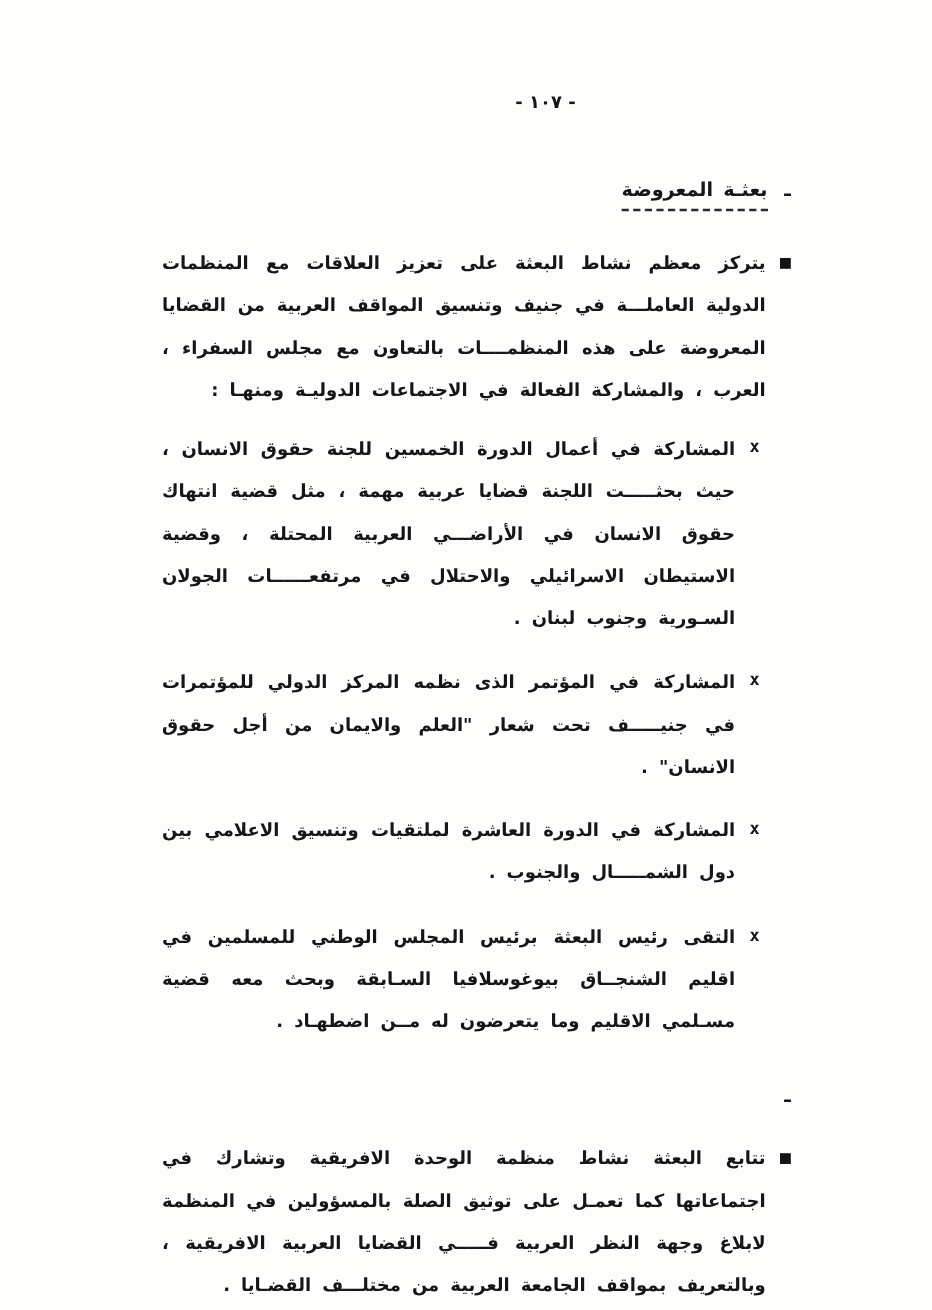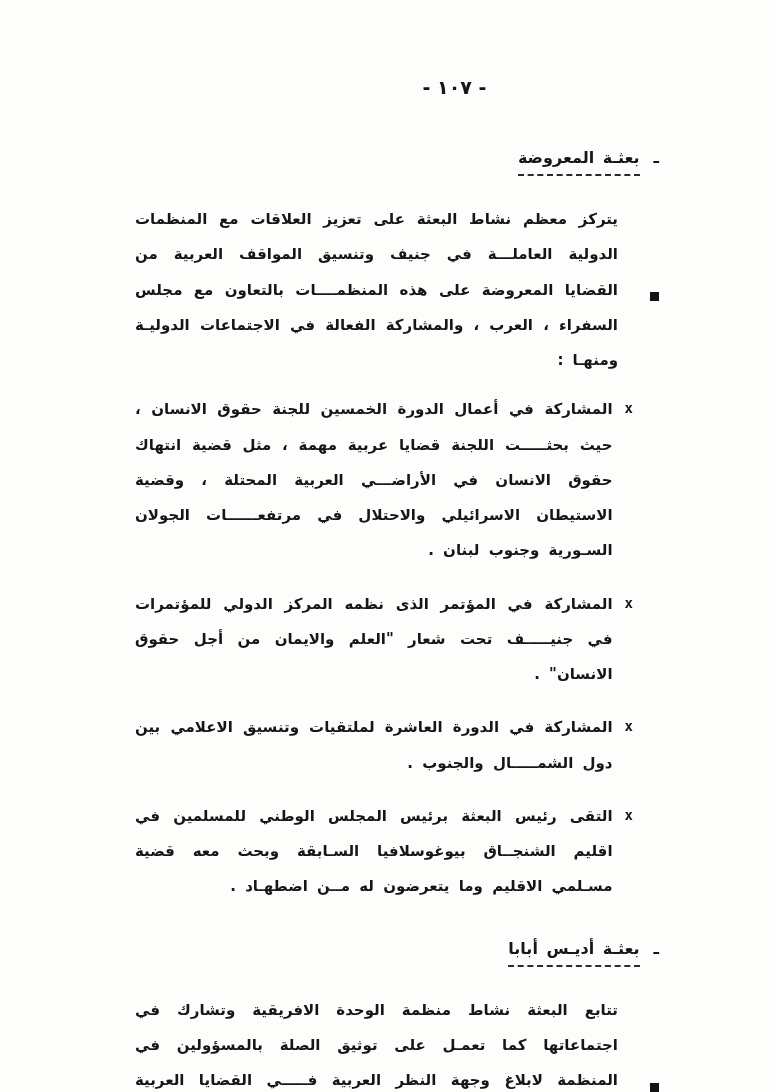--- a/index.html
+++ b/index.html
@@ -15,21 +15,21 @@
     font-family: "DejaVu Sans", sans-serif;
     color: #161616;
     overflow: hidden;
   }
   .page-number {
     position: absolute;
     top: 76px;
     left: 132px;
     right: 0;
     text-align: center;
-    font-size: 19px;
+    font-size: 15px;
     font-weight: bold;
     letter-spacing: 2px;
     direction: rtl;
   }
   .content {
     position: absolute;
     top: 148px;
     right: 118px;
     left: 135px;
     direction: rtl;
@@ -45,23 +45,22 @@
     font-size: 16px;
     font-weight: bold;
   }
   .section-heading .heading-text {
     border-bottom: 2px dashed #2a2a2a;
     padding-bottom: 7px;
     word-spacing: 3px;
   }
   .bullet {
     display: flex;
-    gap: 32px;
+    gap: 12px;
     margin-bottom: 14px;
-    align-items: center;
   }
   .bullet .square-marker {
     flex: 0 0 auto;
     width: 9px;
     height: 9px;
     background: #141414;
     margin-top: 13px;
   }
   .bullet-text,
   .subitem-text {
@@ -135,21 +134,20 @@
           <div class="subitem-text">التقى رئيس البعثة برئيس المجلس الوطني للمسلمين في اقليم الشنجــاق بيوغوسلافيا السـابقة وبحث معه قضية مسـلمي الاقليم وما يتعرضون له مــن اضطهـاد .</div>
         </div>
 
       </div>
     </div>
 
     <div class="section section-addis">
 
       <div class="section-heading">
         <span>ـ</span>
-        <span class="heading-text">بعثـة أديـس أبابا</span>
       </div>
 
       <div class="bullet">
         <span class="square-marker"></span>
         <div class="bullet-text">تتابع البعثة نشاط منظمة الوحدة الافريقية وتشارك في اجتماعاتها كما تعمـل على توثيق الصلة بالمسؤولين في المنظمة لابلاغ وجهة النظر العربية فـــــي القضايا العربية الافريقية ، وبالتعريف بمواقف الجامعة العربية من مختلـــف القضـايا .</div>
       </div>
 
     </div>
 
   </div>

